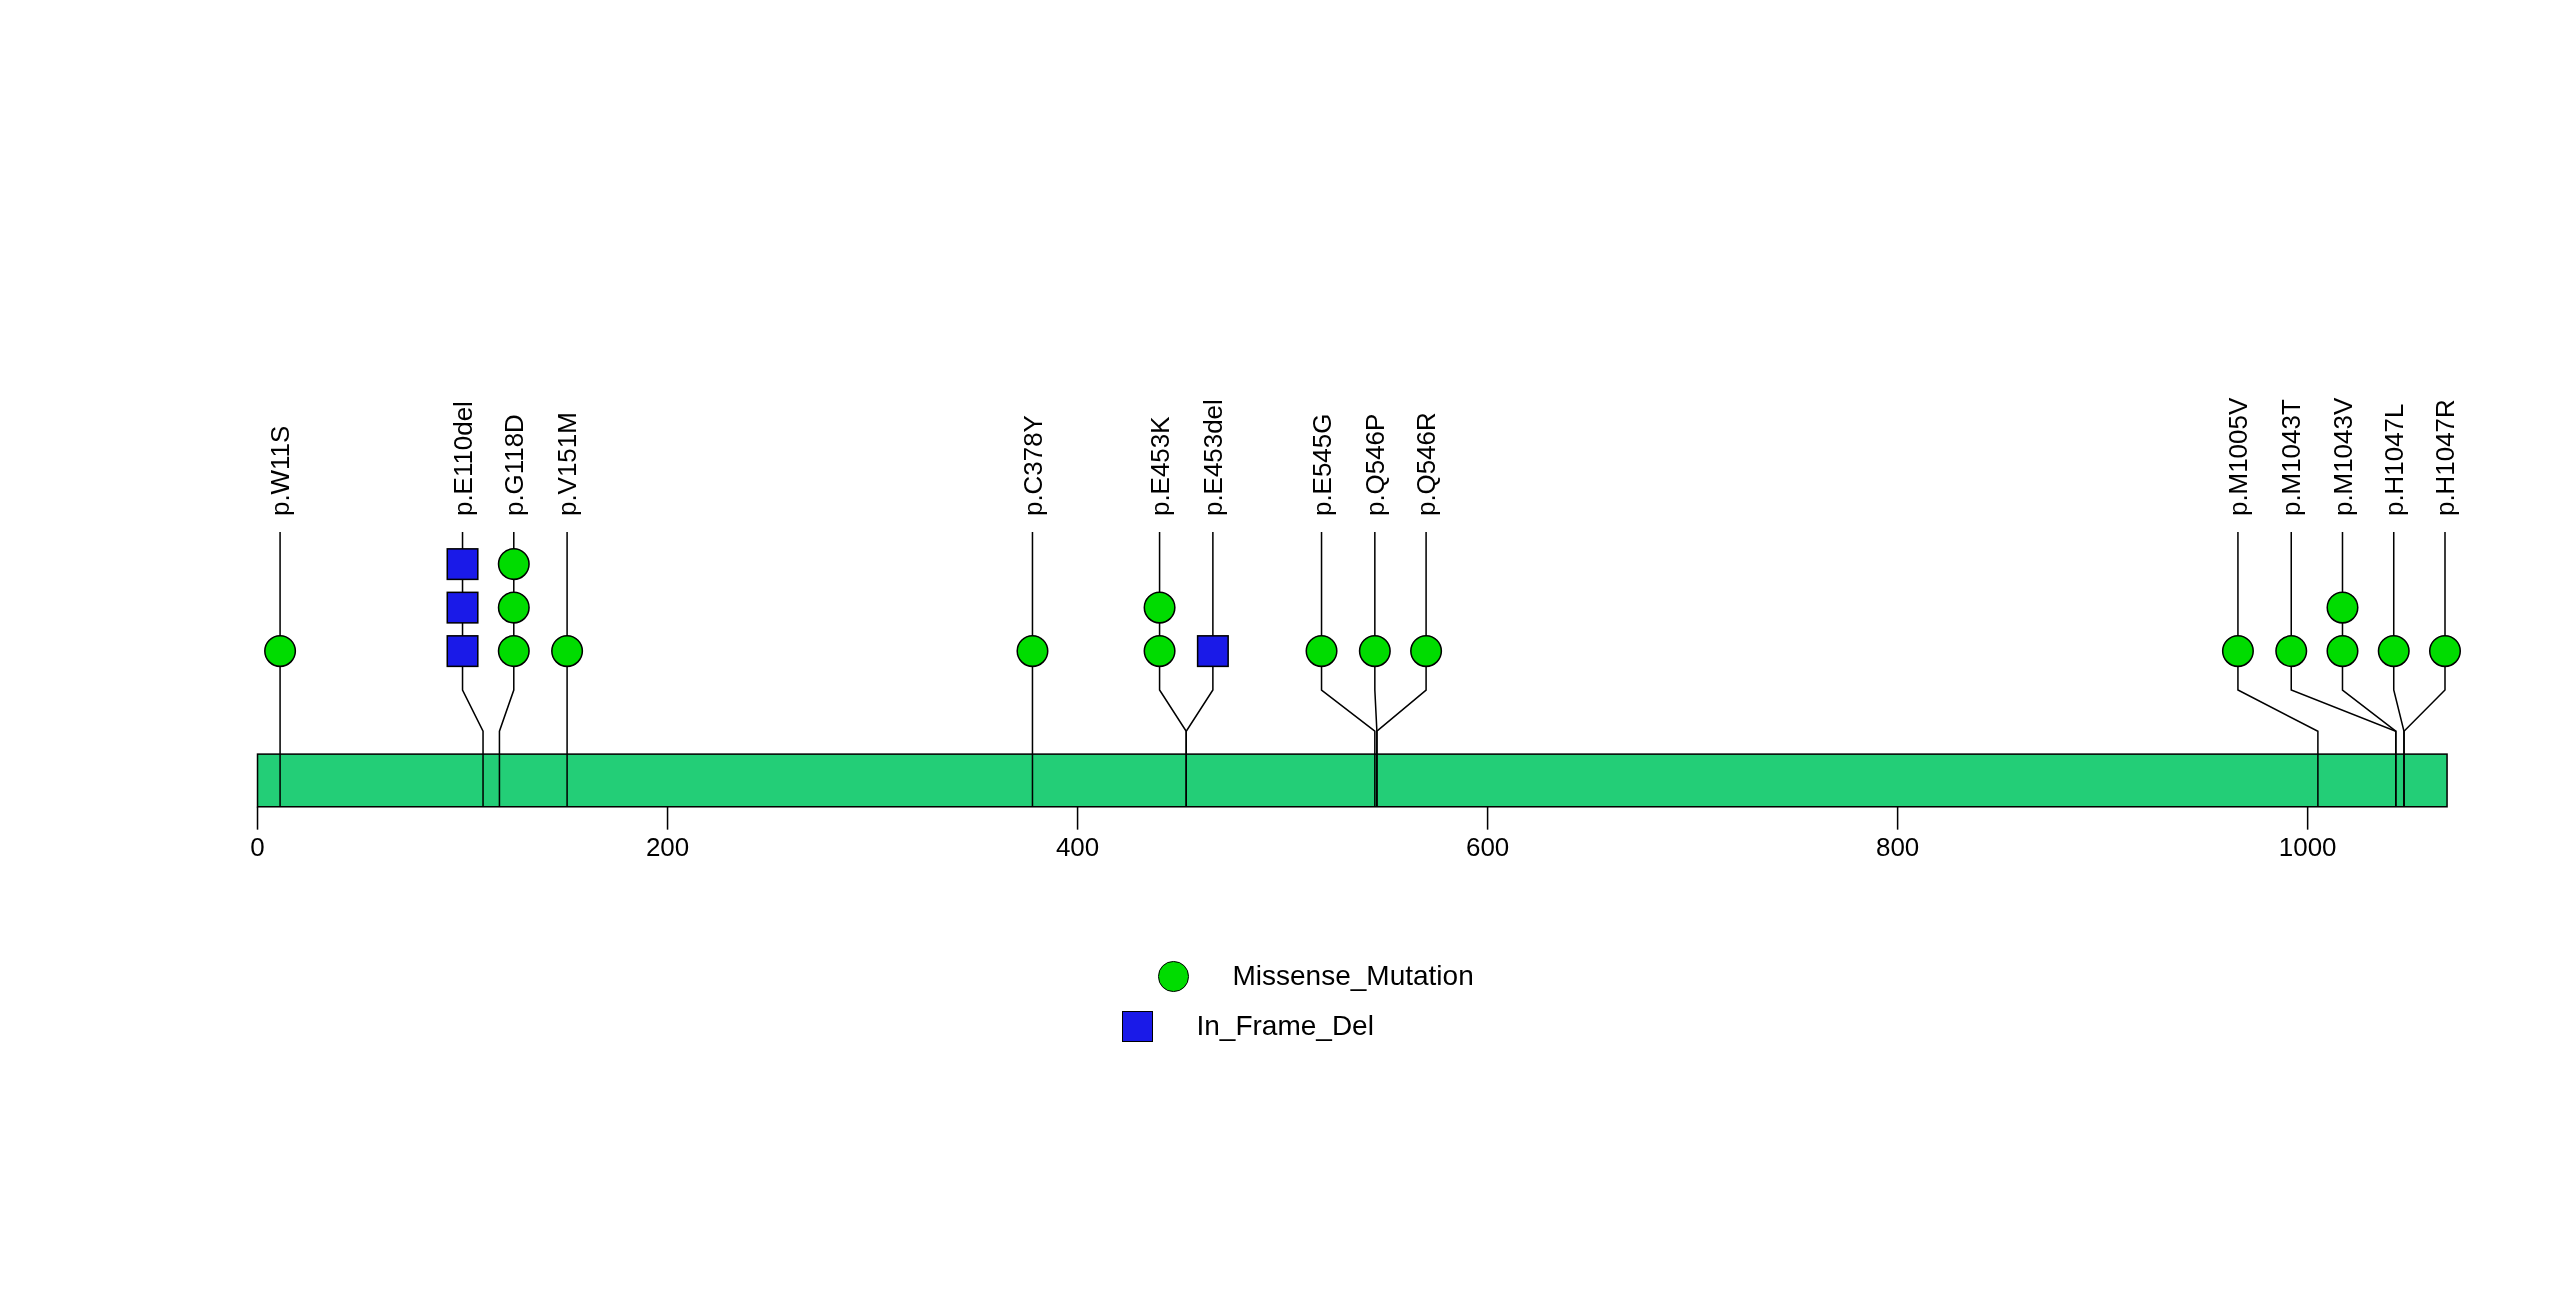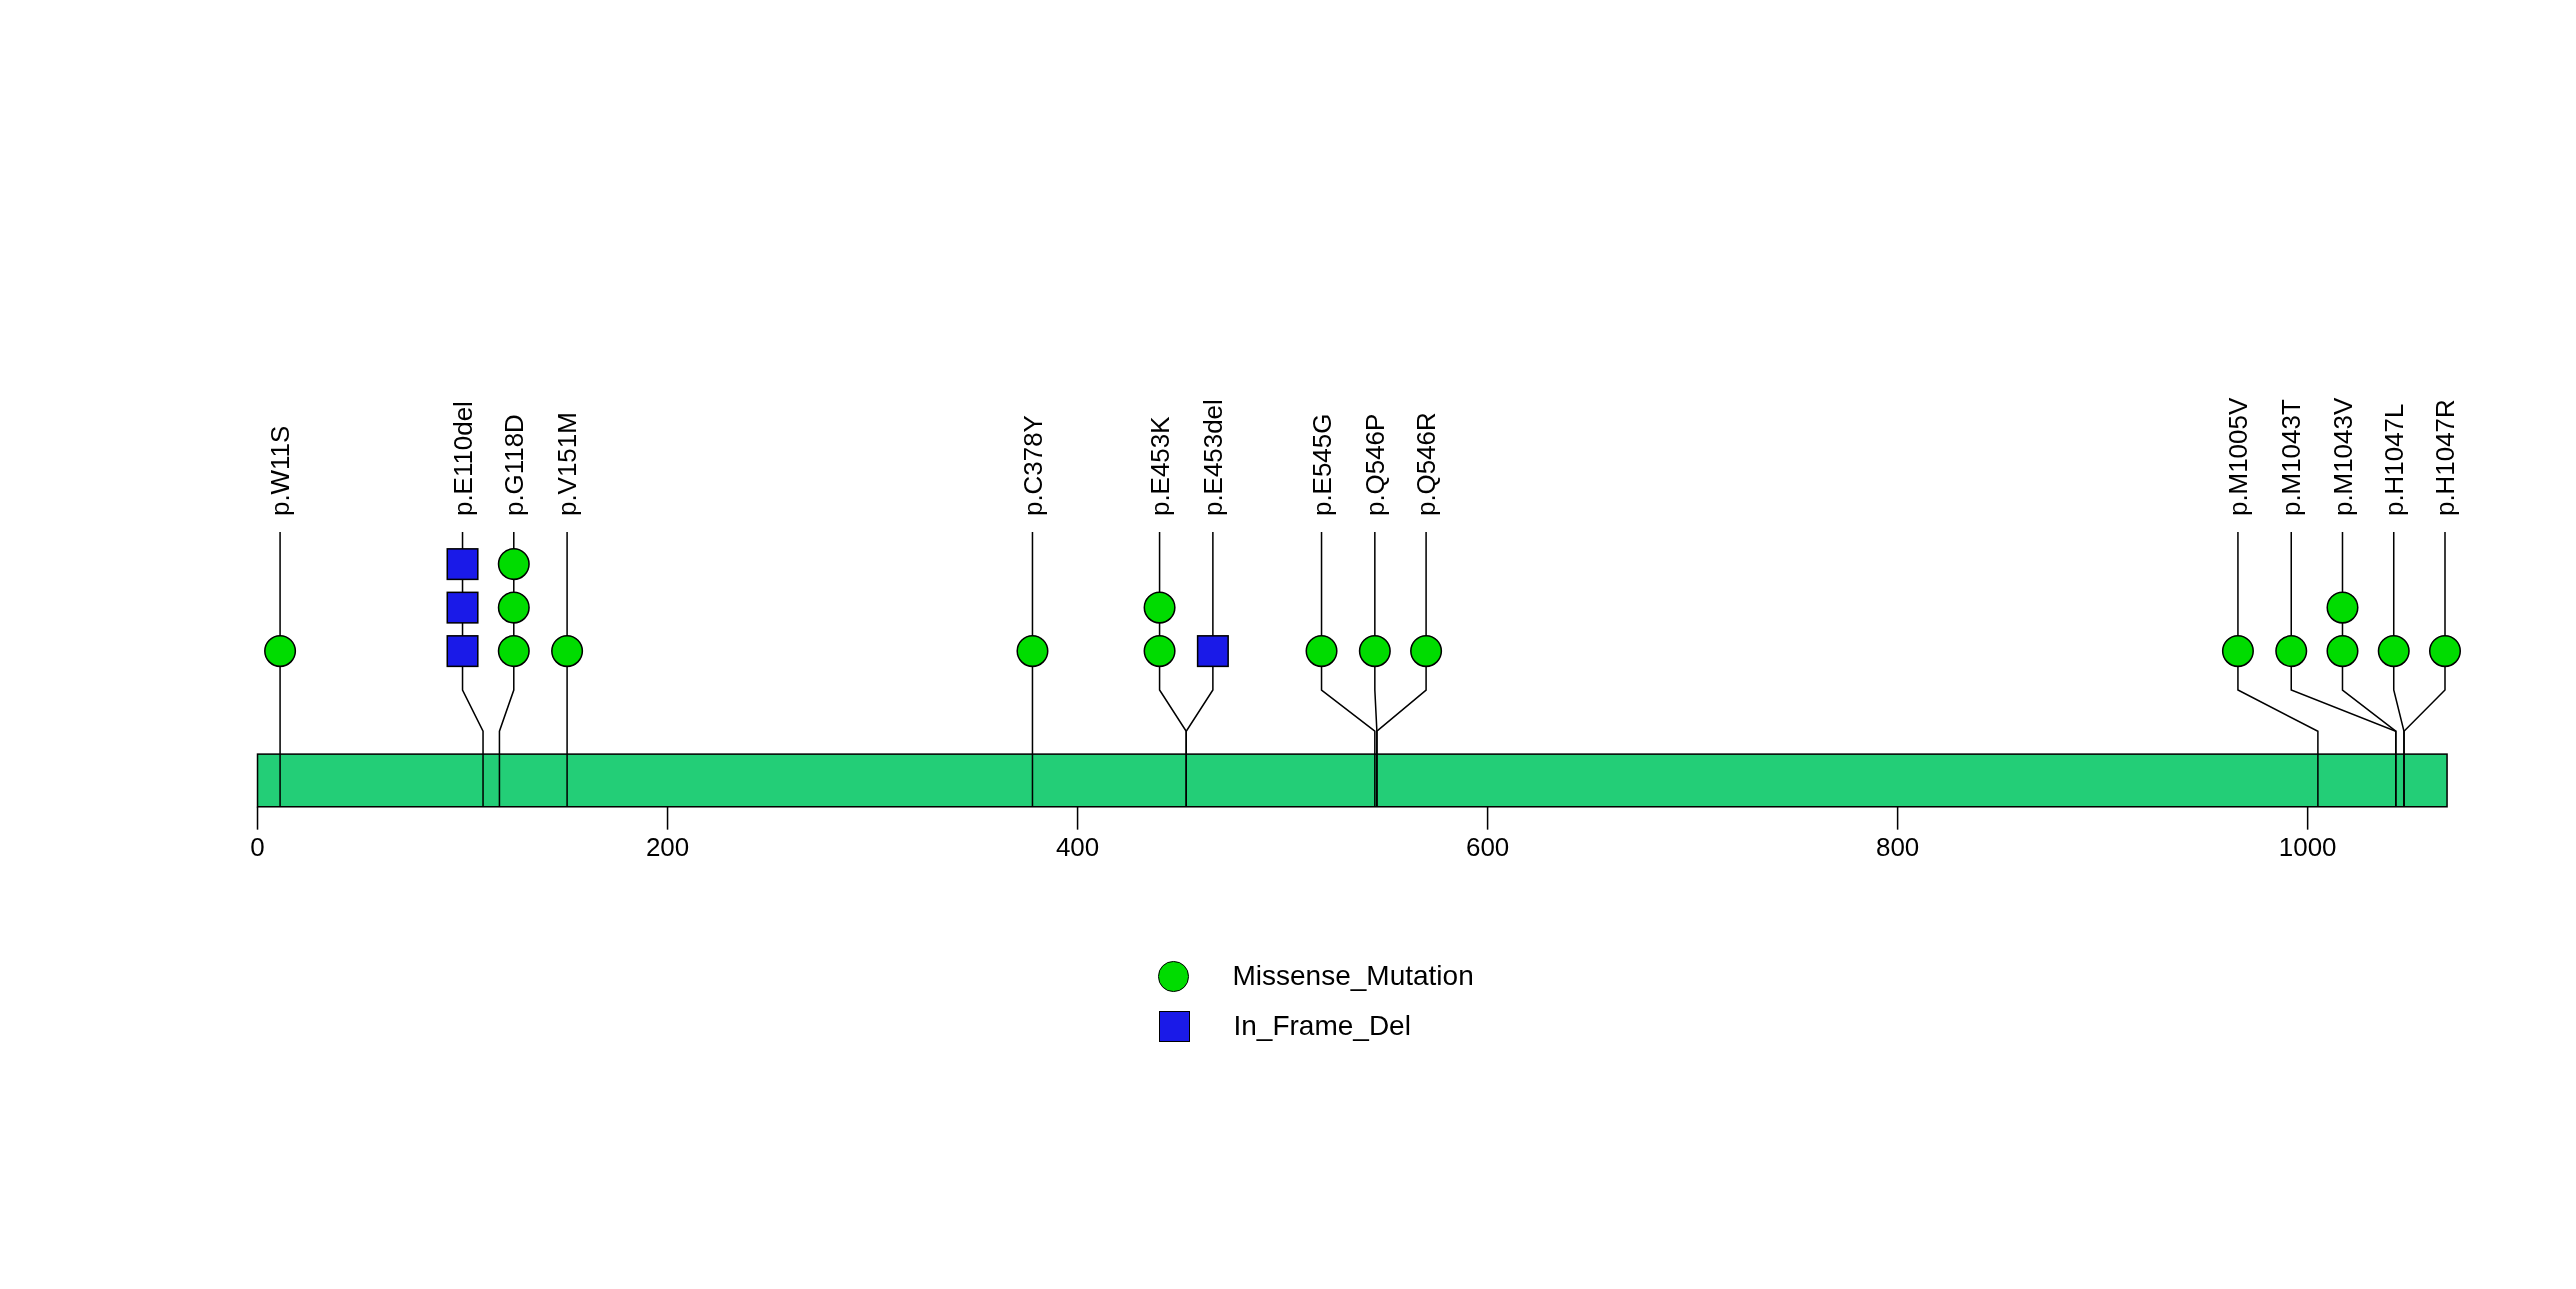--- a/index.html
+++ b/index.html
@@ -22,21 +22,21 @@
     flex: 0 0 auto;
   }
   .legend-row .legend-label {
     margin-left: 44px;
     font-size: 28px;
     line-height: 30.5px;
     color: #000000;
     white-space: nowrap;
   }
   #legend-row-missense { left: 1158px; top: 961px; }
-  #legend-row-inframedel { left: 1159px; top: 1011px; }
+  #legend-row-inframedel { left: 1122px; top: 1011px; }
 </style>
 </head>
 <body>
 
 <div id="canvas">
   <svg id="plot" width="2576" height="1290" viewBox="0 0 3376 1690" xmlns="http://www.w3.org/2000/svg">
       <rect x="337.5" y="988" width="2869.5024" height="69" fill="#23CE77" stroke="#000000" stroke-width="2"></rect>
       <polyline points="367.0548,697 367.0548,904 367.0548,958 367.0548,1057" fill="none" stroke="#000000" stroke-width="2"></polyline>
       <polyline points="606.1800000000001,697 606.1800000000001,904 633.048,958 633.048,1057" fill="none" stroke="#000000" stroke-width="2"></polyline>
       <polyline points="673.3499999999999,697 673.3499999999999,904 654.5424,958 654.5424,1057" fill="none" stroke="#000000" stroke-width="2"></polyline>

